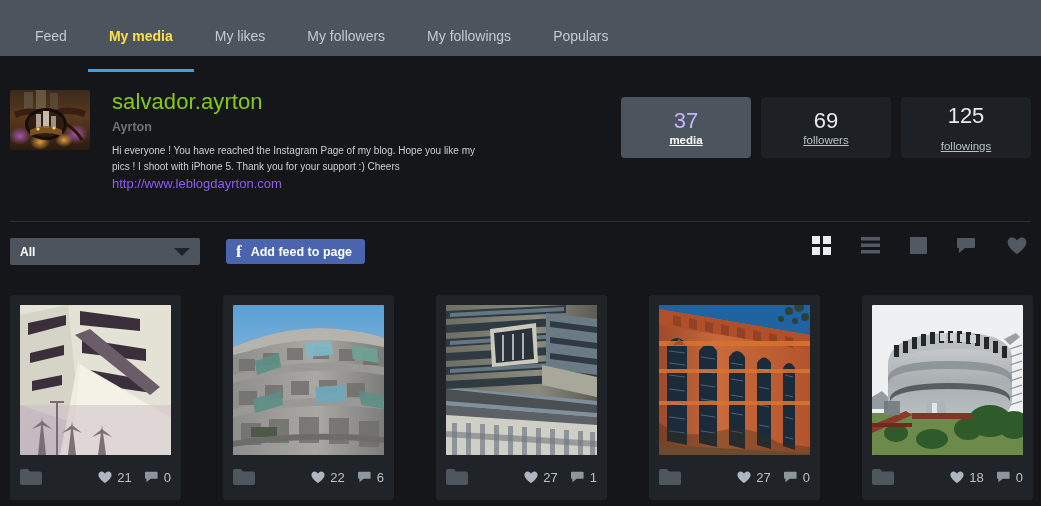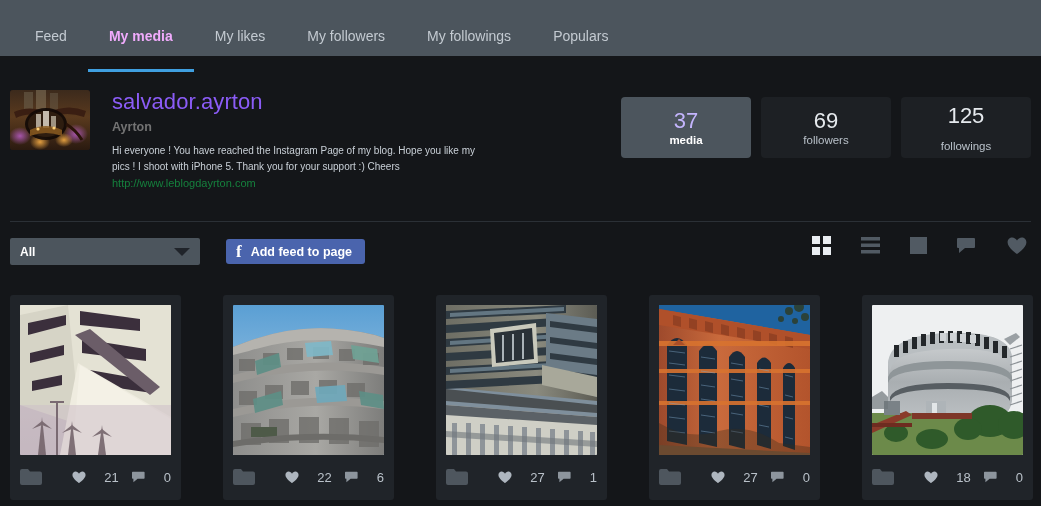--- a/index.html
+++ b/index.html
@@ -23,21 +23,21 @@
   .nav-tab {
     height:72px;
     padding:0 21px;
     display:flex; align-items:center;
     font-size:14px;
     color:#c3cad1;
     position:relative;
     cursor:pointer;
     white-space:nowrap;
   }
-  .nav-tab.active { color:#f0abfc; font-weight:bold; }
+  .nav-tab.active { color:#fde047; font-weight:bold; }
   .nav-tab.active::after {
     content:""; position:absolute;
     left:0; right:0; bottom:0; height:3px;
     background:#3f9fe0;
   }
 
   
   .profile {
     display:flex;
     padding:34px 14px 0 10px;
@@ -48,52 +48,52 @@
     flex:0 0 80px;
     border-radius:3px;
     overflow:hidden;
     position:relative;
     background:#2a1a12;
   }
   .avatar svg { display:block; width:80px; height:60px; }
 
   .profile-info { margin-left:22px; width:400px; }
   .profile-username {
-    font-size:22px; color:#8b5cf6; font-weight:400;
+    font-size:22px; color:#84cc16; font-weight:400;
     letter-spacing:0.1px; line-height:24px;
   }
   .profile-realname {
     font-size:12.5px; font-weight:bold; color:#737373;
     margin-top:6px;
   }
   .profile-bio {
     font-size:10px; color:#c9d0d7;
     line-height:16px; margin-top:9px; width:372px;
   }
   .profile-link {
-    display:block; font-size:11px; color:#15803d;
+    display:block; font-size:13px; color:#8b5cf6;
     text-decoration:none; line-height:17px;
   }
 
   
   .stats { position:absolute; left:621px; top:97px; display:flex; }
   .stat {
     width:130px; height:61px;
     background:#1d2024;
     border-radius:4px;
     margin-right:10px;
     display:flex; flex-direction:column;
     align-items:center; justify-content:center;
     cursor:pointer;
   }
   .stat:last-child { margin-right:0;gap:11px; }
   .stat.active { background:#4c555d; }
   .stat-value { font-size:22px; color:#e6eaee; line-height:24px; font-weight:300; }
   .stat.active .stat-value { color:#c4b5fd; }
-  .stat-label { font-size:11.5px; color:#b9c1c9; margin-top:1px; }
+  .stat-label { font-size:11.5px; color:#b9c1c9; margin-top:1px;text-decoration:underline; }
   .stat.active .stat-label { color:#ffffff; font-weight:bold; }
 
   
   .divider {
     position:absolute; left:10px; top:221px;
     width:1021px; height:1px; background:#2b3036;
   }
 
   
   .toolbar {
@@ -164,21 +164,21 @@
     display:flex; align-items:center;
     position:relative;
   }
   .folder-icon { display:flex; align-items:center; }
   .counts {
     margin-left:auto;
     display:flex; align-items:center;
     font-size:13px; color:#b9c1c9;
   }
   .cnt { display:flex; align-items:center; margin-left:13px; }
-  .cnt span { margin-left:18px; }
+  .cnt span { margin-left:5px; }
   .cnt svg { display:block; }
 </style>
 </head>
 <body>
 
 <div class="navbar">
   <div class="nav-tab">
       <span>Feed</span>
     </div>
   <div class="nav-tab active">

